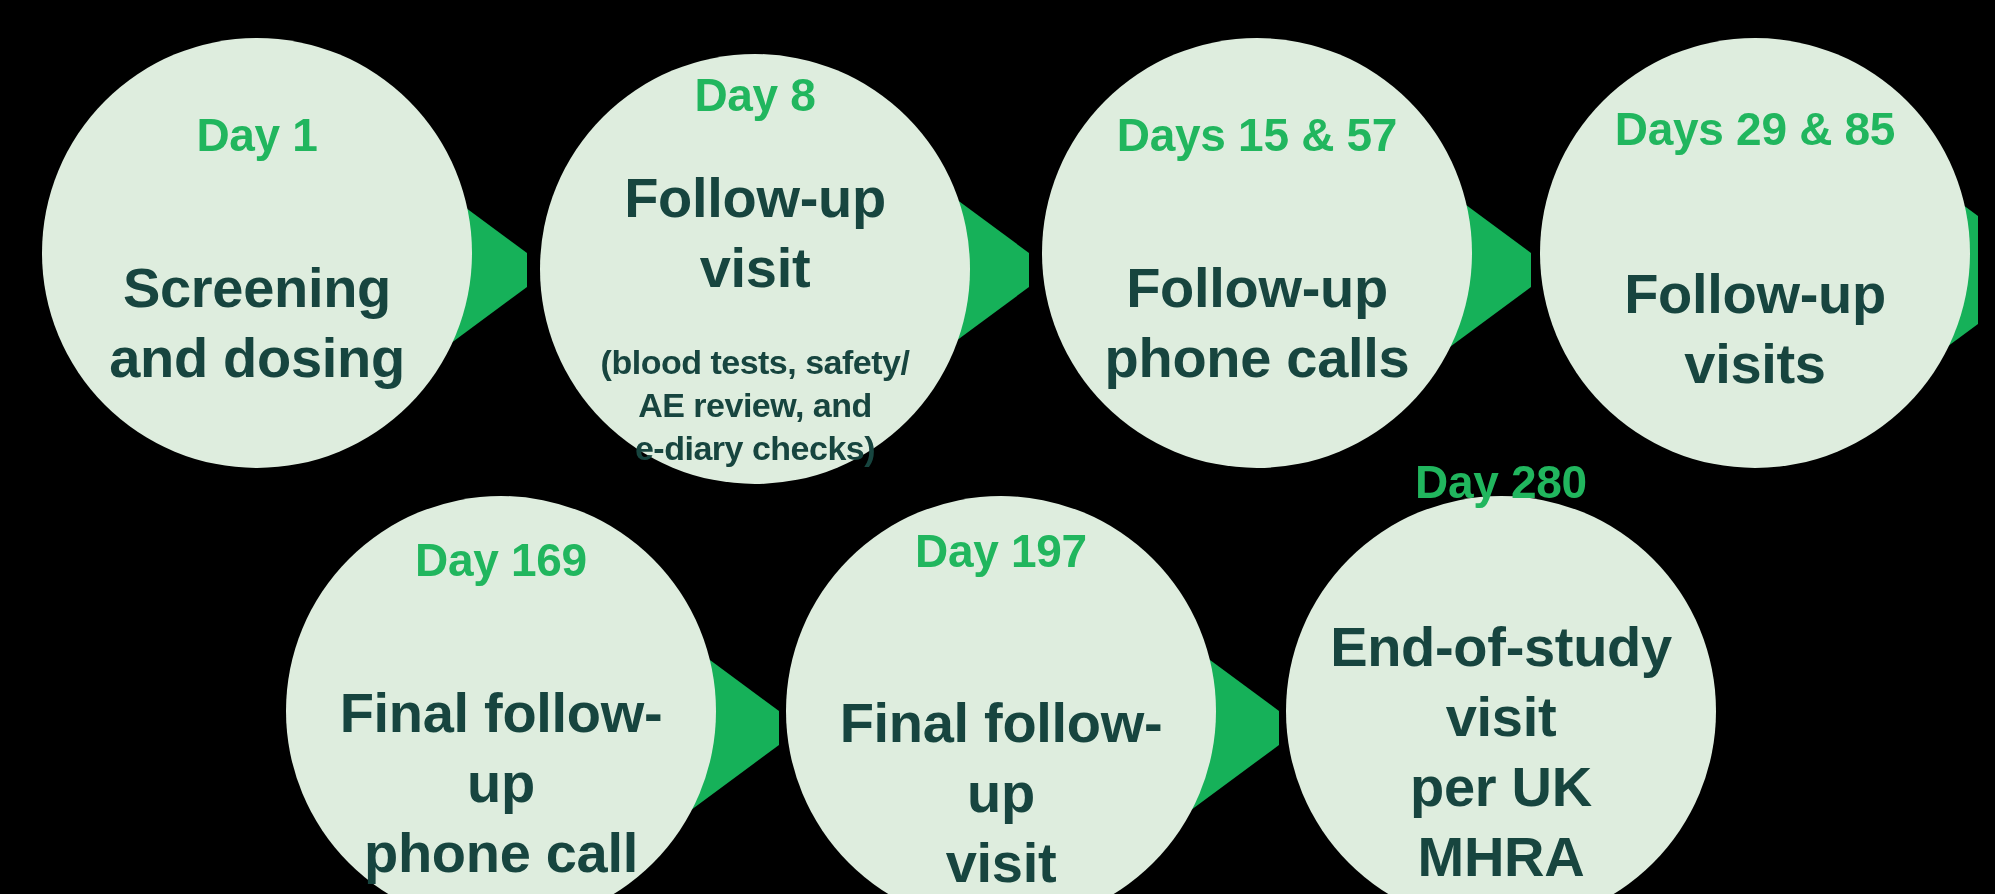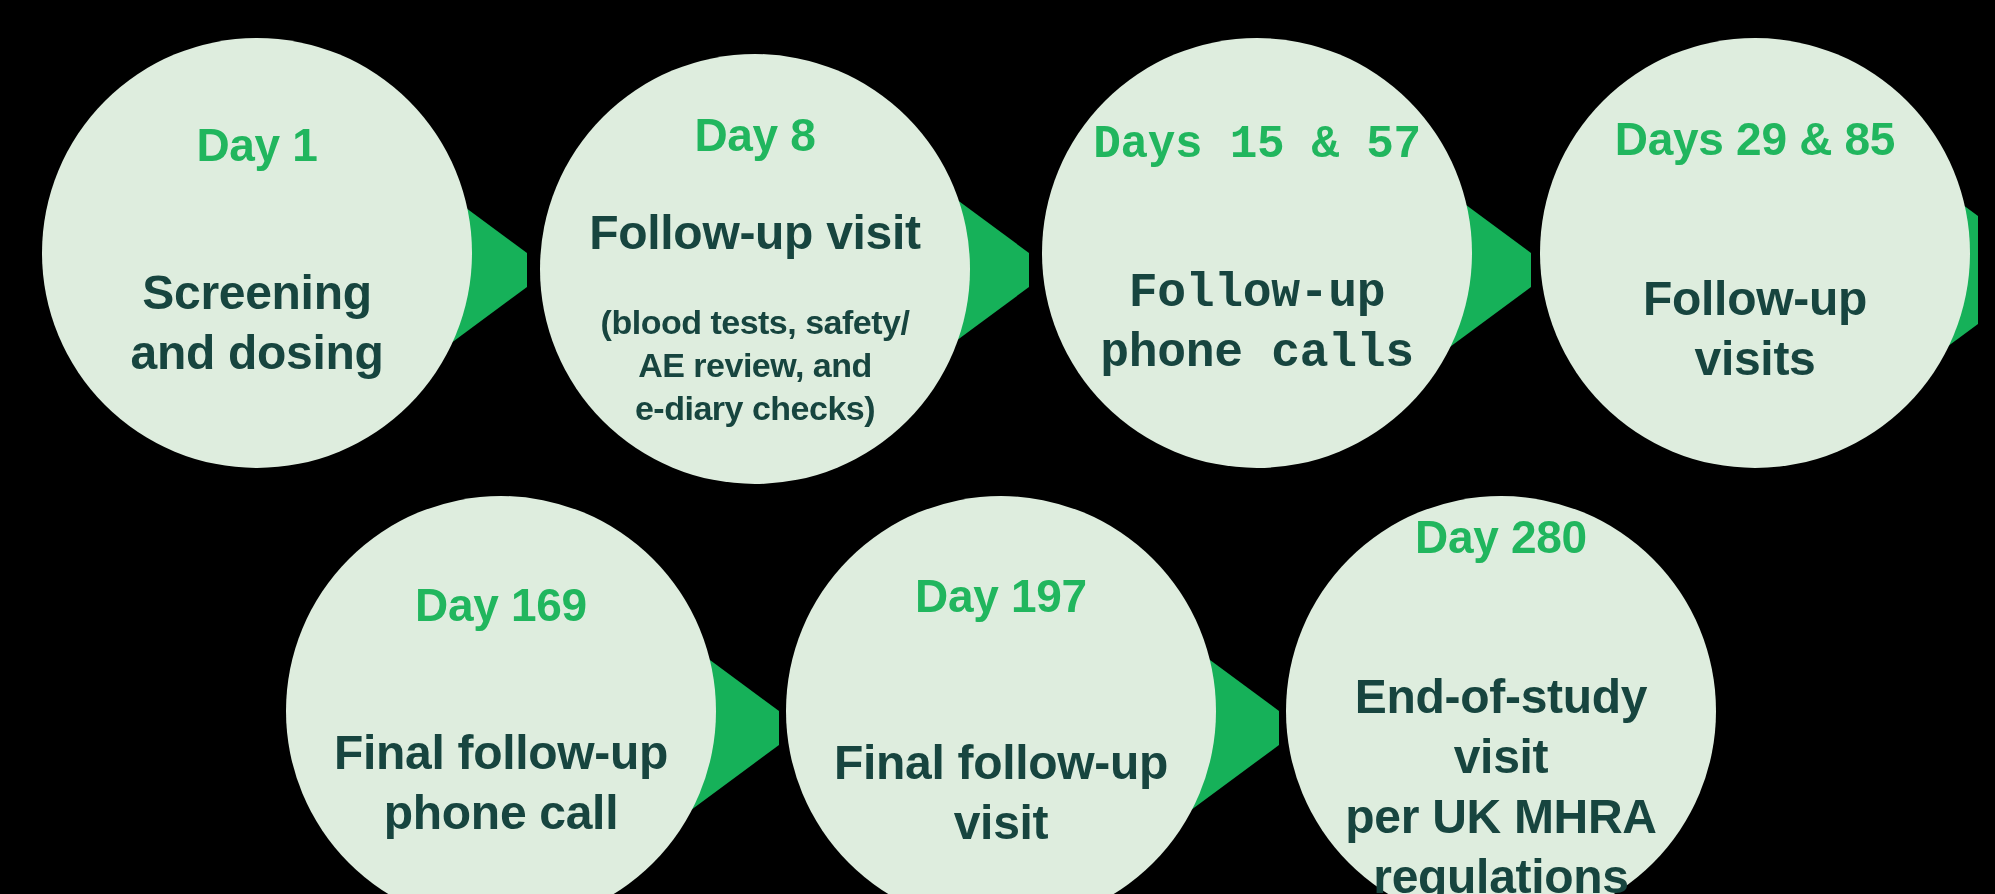--- a/index.html
+++ b/index.html
@@ -46,41 +46,41 @@
     background: var(--circle-fill);
     z-index: 2;
     display: flex;
     flex-direction: column;
     align-items: center;
     justify-content: center;
     text-align: center;
   }
   .c1 { left: 8px;    top: 4px;   padding-bottom: 22px; }
   .c2 { left: 506px;  top: 20px; }
-  .c3 { left: 1008px; top: 4px;   padding-bottom: 22px; font-family: Liberation Mono, monospace; }
+  .c3 { left: 1008px; top: 4px;   padding-bottom: 22px; }
   .c4 { left: 1506px; top: 4px;   padding-bottom: 22px; gap: 12px; }
   .c5 { left: 252px;  top: 462px; padding-bottom: 18px; }
   .c6 { left: 752px;  top: 462px; }
   .c7 { left: 1252px; top: 462px; padding-top: 12px; }
   .heading {
     color: var(--heading-green);
     font-size: 46px;
     font-weight: 700;
     line-height: 1.2;
     letter-spacing: -0.3px;
     white-space: pre-line;
   }
   .c1 .heading { margin-bottom: 56px; }
   .c2 .heading { margin-bottom: 6px; }
   .c3 .heading, .c4 .heading, .c5 .heading { margin-bottom: 55px; }
   .c6 .heading { margin-bottom: 75px; }
   .c7 .heading { margin-bottom: 68px; }
   .body {
     color: var(--body-teal);
-    font-size: 48px;
+    font-size: 56px;
     font-weight: 700;
     line-height: 1.25;
     letter-spacing: -0.3px;
     white-space: pre-line;
   }
   .note {
     color: var(--body-teal);
     font-size: 34px;
     font-weight: 700;
     line-height: 1.27;

